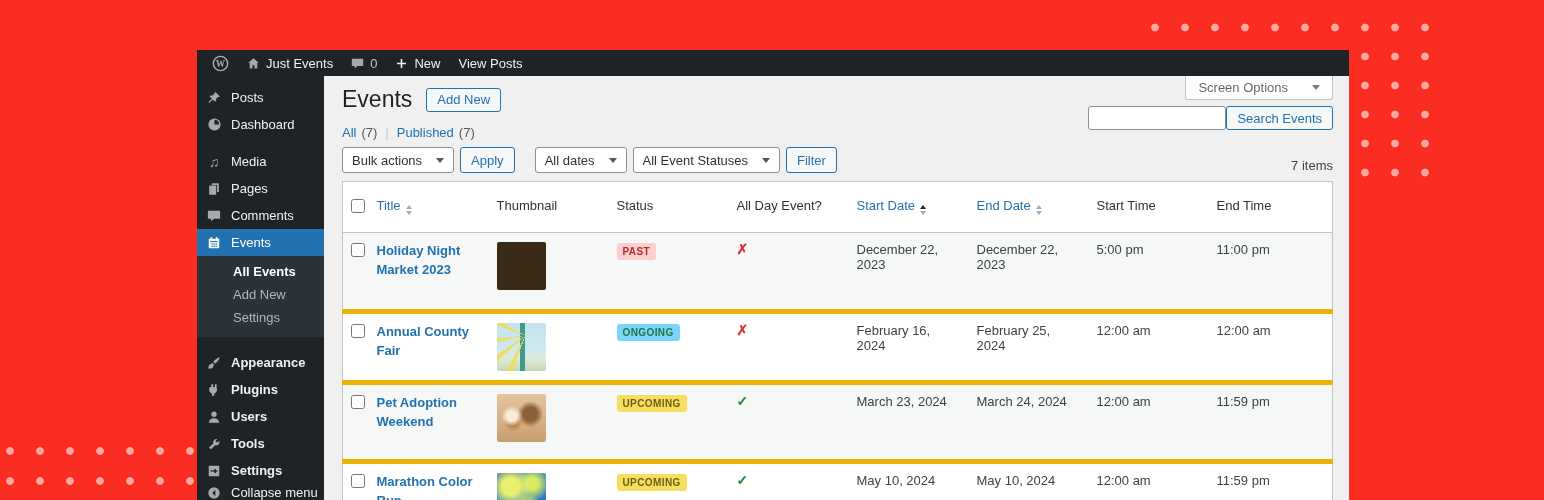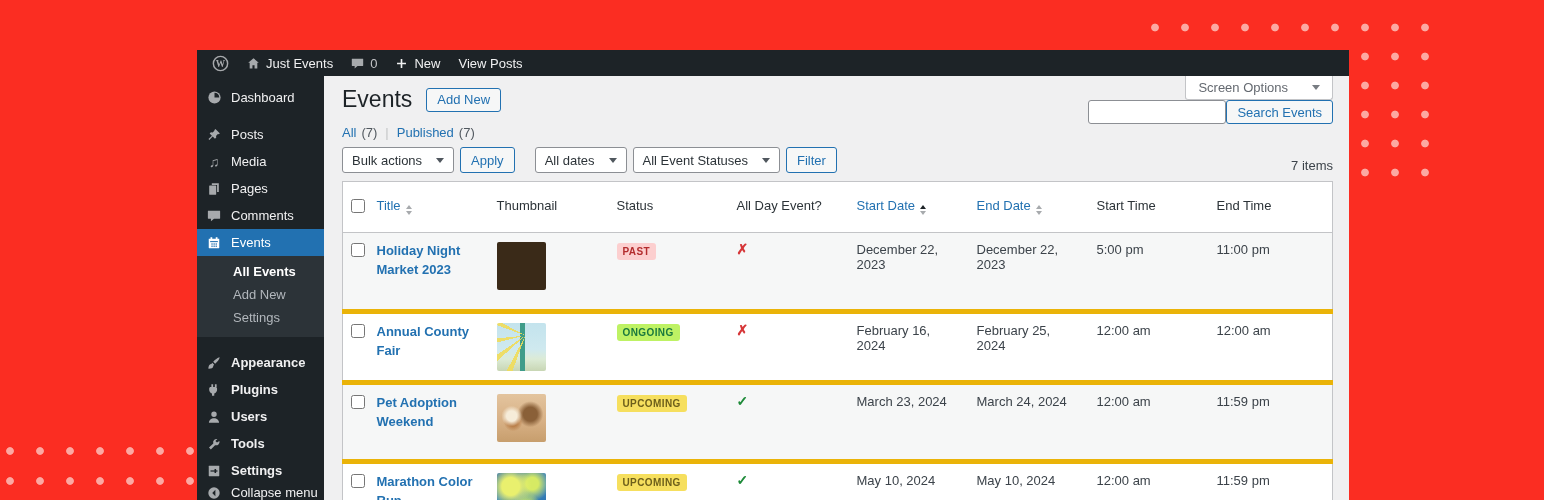--- a/index.html
+++ b/index.html
@@ -72,21 +72,21 @@
   .titlebar { position:absolute; top:9px; left:18px; display:flex; align-items:center; gap:14px; }
   h1.page-title { font-size:23px; font-weight:400; color:#1d2327; line-height:29px; }
 
   .button {
     display:inline-flex; align-items:center; justify-content:center;
     height:24px; padding:0 10px; border:1px solid #2271b1; border-radius:3px;
     background:#f6f7f7; color:#2271b1; font-size:13px; cursor:pointer; white-space:nowrap;
   }
   .button.tall { height:26px; }
 
-  .searchbox { position:absolute; top:24px; right:16px; display:flex; align-items:center; }
+  .searchbox { position:absolute; top:30px; right:16px; display:flex; align-items:center; }
   .search-input {
     width:138px; height:24px; border:1px solid #8c8f94; border-radius:3px;
     background:#fff; padding:0 6px; font-size:13px; font-family:"Liberation Sans",sans-serif;
   }
 
   .views { position:absolute; top:49px; left:18px; display:flex; gap:5px; align-items:center; white-space:nowrap; }
   .views a { color:#2271b1; text-decoration:none; cursor:pointer; }
   .views .cnt { color:#50575e; }
   .views .sep { color:#c3c4c7; margin:0 3px; }
 
@@ -147,21 +147,21 @@
     background:
       radial-gradient(circle at 28% 28%, #e9f06e 0 18%, rgba(233,240,110,0) 42%),
       radial-gradient(circle at 72% 22%, #d6ea64 0 12%, rgba(214,234,100,0) 34%),
       radial-gradient(circle at 60% 70%, #bfe06a 0 12%, rgba(191,224,106,0) 32%),
       radial-gradient(circle at 20% 78%, #2f6f5e 0 10%, rgba(47,111,94,0) 26%),
       linear-gradient(160deg, #2e6fb0 0%, #3a87c8 45%, #23618f 100%);
   }
 
   .badge { display:inline-block; font-size:10px; font-weight:700; letter-spacing:.4px; padding:3px 6px; border-radius:3px; margin-top:1px; }
   .badge-past { background:#fccfcf; color:#b32d2e; }
-  .badge-ongoing { background:#bef264; color:#19793e; }
+  .badge-ongoing { background:#7dd3fc; color:#19793e; }
   .badge-upcoming { background:#f6df5e; color:#6d5f1b; }
 
   .mark { font-size:14px; font-weight:700; line-height:1; }
   .mark-no { color:#d63638; }
   .mark-yes { color:#1d8a38; }
 </style>
 </head>
 <body>
 
 <div class="dots dots-tr"></div>
@@ -200,36 +200,36 @@
         </span>
       <span>New</span>
     </span>
     <span class="ab-item">
       <span>View Posts</span>
     </span>
   </div>
 
   <div class="side">
     <ul class="menu menu-top">
+      <li class="mi">
+        <span class="ic">
+            <svg width="14" height="14" viewBox="0 0 16 16">
+              <path fill="#a7aaad" d="M9.6 1.2l5.2 5.2-1.9.7-.5-.2-2.1 2.1.3 1.9-1.5 1.5-2.6-2.6-3.8 3.9-1-1 3.9-3.8L3 6.3l1.5-1.5 1.9.3 2.1-2.1-.2-.5z"></path>
+            </svg>
+          </span>
+        <span>Posts</span>
+      </li>
       <li class="mi mi-dashboard">
         <span class="ic">
             <svg width="15" height="15" viewBox="0 0 16 16">
               <circle cx="8" cy="8" r="6.5" fill="#a7aaad"></circle>
               <path d="M8 8V2.9A5.1 5.1 0 0 1 13.1 8z" fill="#1d2327"></path>
             </svg>
           </span>
         <span>Dashboard</span>
-      </li>
-      <li class="mi">
-        <span class="ic">
-            <svg width="14" height="14" viewBox="0 0 16 16">
-              <path fill="#a7aaad" d="M9.6 1.2l5.2 5.2-1.9.7-.5-.2-2.1 2.1.3 1.9-1.5 1.5-2.6-2.6-3.8 3.9-1-1 3.9-3.8L3 6.3l1.5-1.5 1.9.3 2.1-2.1-.2-.5z"></path>
-            </svg>
-          </span>
-        <span>Posts</span>
       </li>
       <li class="mi">
         <span class="ic">
             <span class="glyph">♫</span>
           </span>
         <span>Media</span>
       </li>
       <li class="mi">
         <span class="ic">
             <svg width="14" height="14" viewBox="0 0 16 16">

